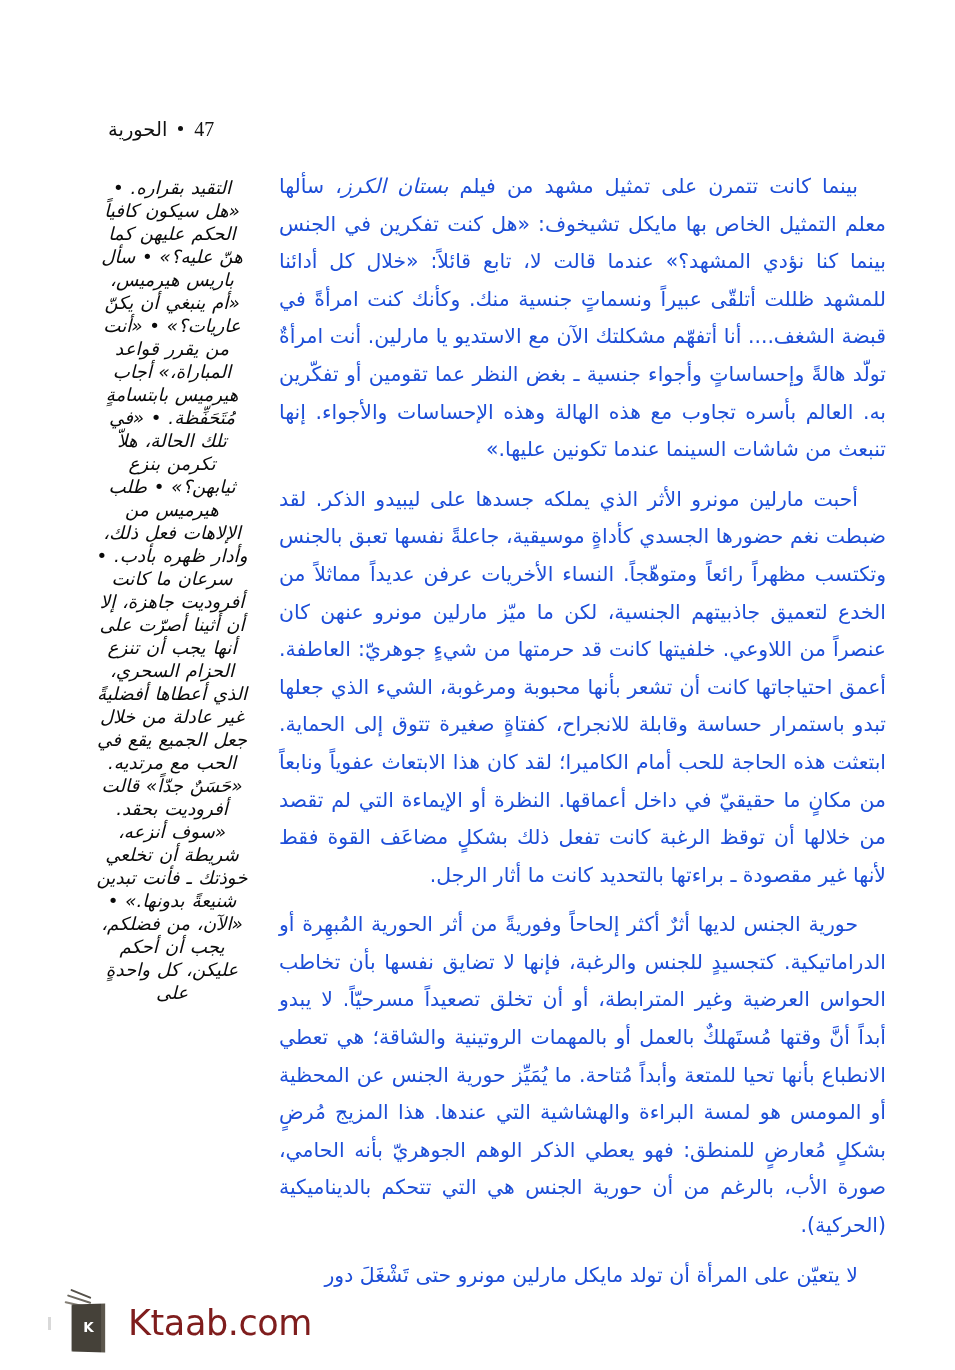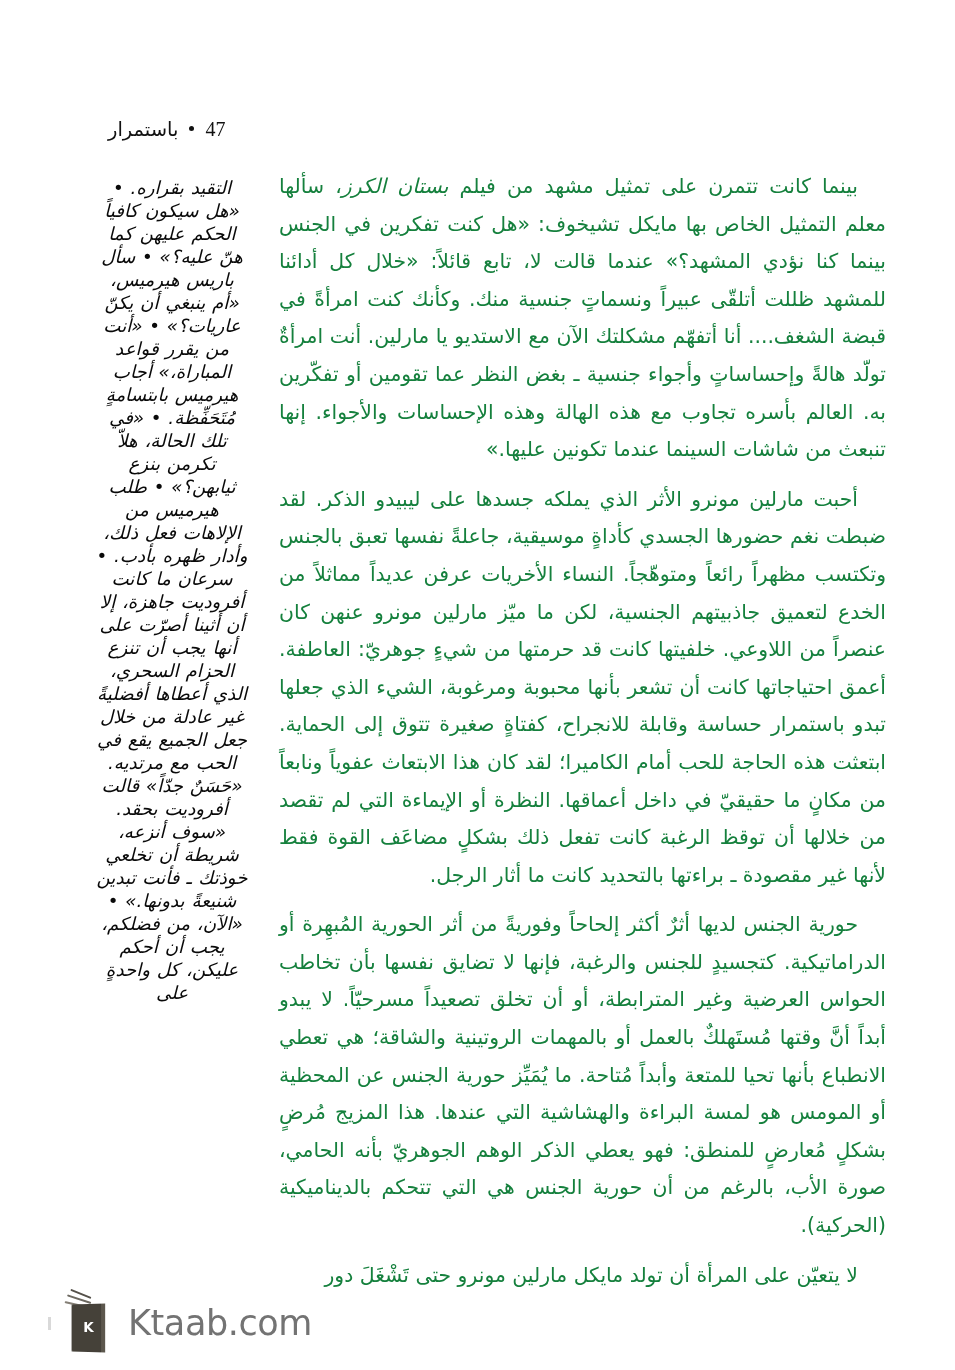--- a/index.html
+++ b/index.html
@@ -67,21 +67,21 @@
     position: absolute;
     top: 0;
     right: 0;
     width: 607px;
     direction: rtl;
     text-align: justify;
     text-justify: inter-word;
     font-family: "DejaVu Sans", "Liberation Sans", sans-serif;
     font-size: 20.4px;
     line-height: 37.6px;
-    color: #15803d;
+    color: #1d4ed8;
   }
   .main-col p {
     margin: 0 0 12px 0;
     text-indent: 28px;
     text-align: justify;
   }
   .main-col p:last-child { margin-bottom: 0; }
   .main-col .it {
     font-style: italic;
   }
@@ -175,41 +175,41 @@
     height: 2.4px;
     border-radius: 2px;
     transform-origin: right center;
   }
   .wm-book .pages span:nth-child(1){ right:1px; top:1px;  width:22px; transform: rotate(22deg); background:#55514a;}
   .wm-book .pages span:nth-child(2){ right:1px; top:6px;  width:25px; transform: rotate(18deg); background:#6d6961;}
   .wm-book .pages span:nth-child(3){ right:1px; top:11px; width:27px; transform: rotate(13deg); background:#847f76;}
   .wm-label {
     font-family: "DejaVu Sans", "Liberation Sans", sans-serif;
     font-size: 35px;
-    color: #737373;
+    color: #7f1d1d;
     letter-spacing: -0.4px;
     line-height: 1;
     white-space: nowrap;
   }
   .wm-speck {
     position: absolute;
     left: 48px;
     bottom: 40px;
     width: 3px;
     height: 13px;
     background: #d9d9d9;
   }
 </style>
 </head>
 <body>
 
 <div class="page">
 
   <div class="running-head">
-    <span class="rh-title">باستمرار</span>
+    <span class="rh-title">الحورية</span>
     <span class="rh-dot"></span>
     <span class="rh-folio">47</span>
   </div>
 
   <div class="body-area">
 
     <div class="main-col">
       <p><span>بينما كانت تتمرن على تمثيل مشهد من فيلم <span class="it">بستان الكرز</span>، سألها معلم التمثيل الخاص بها مايكل تشيخوف: «هل كنت تفكرين في الجنس بينما كنا نؤدي المشهد؟» عندما قالت لا، تابع قائلاً: «خلال كل أدائنا للمشهد ظللت أتلقّى عبيراً ونسماتٍ جنسية منك. وكأنك كنت امرأةً في قبضة الشغف.... أنا أتفهّم مشكلتك الآن مع الاستديو يا مارلين. أنت امرأةٌ تولّد هالةً وإحساساتٍ وأجواء جنسية ـ بغض النظر عما تقومين أو تفكّرين به. العالم بأسره تجاوب مع هذه الهالة وهذه الإحساسات والأجواء. إنها تنبعث من شاشات السينما عندما تكونين عليها.»</span></p>
       <p><span>أحبت مارلين مونرو الأثر الذي يملكه جسدها على ليبيدو الذكر. لقد ضبطت نغم حضورها الجسدي كأداةٍ موسيقية، جاعلةً نفسها تعبق بالجنس وتكتسب مظهراً رائعاً ومتوهّجاً. النساء الأخريات عرفن عديداً مماثلاً من الخدع لتعميق جاذبيتهم الجنسية، لكن ما ميّز مارلين مونرو عنهن كان عنصراً من اللاوعي. خلفيتها كانت قد حرمتها من شيءٍ جوهريّ: العاطفة. أعمق احتياجاتها كانت أن تشعر بأنها محبوبة ومرغوبة، الشيء الذي جعلها تبدو باستمرار حساسة وقابلة للانجراح، كفتاةٍ صغيرة تتوق إلى الحماية. ابتعثت هذه الحاجة للحب أمام الكاميرا؛ لقد كان هذا الابتعاث عفوياً ونابعاً من مكانٍ ما حقيقيّ في داخل أعماقها. النظرة أو الإيماءة التي لم تقصد من خلالها أن توقظ الرغبة كانت تفعل ذلك بشكلٍ مضاعَف القوة فقط لأنها غير مقصودة ـ براءتها بالتحديد كانت ما أثار الرجل.</span></p>
       <p><span>حورية الجنس لديها أثرٌ أكثر إلحاحاً وفوريةً من أثر الحورية المُبهِرة أو الدراماتيكية. كتجسيدٍ للجنس والرغبة، فإنها لا تضايق نفسها بأن تخاطب الحواس العرضية وغير المترابطة، أو أن تخلق تصعيداً مسرحيّاً. لا يبدو أبداً أنَّ وقتها مُستَهلكٌ بالعمل أو بالمهمات الروتينية والشاقة؛ هي تعطي الانطباع بأنها تحيا للمتعة وأبداً مُتاحة. ما يُمَيِّز حورية الجنس عن المحظية أو المومس هو لمسة البراءة والهشاشية التي عندها. هذا المزيج مُرضٍ بشكلٍ مُعارضٍ للمنطق: فهو يعطي الذكر الوهم الجوهريّ بأنه الحامي، صورة الأب، بالرغم من أن حورية الجنس هي التي تتحكم بالديناميكية (الحركية).</span></p>

